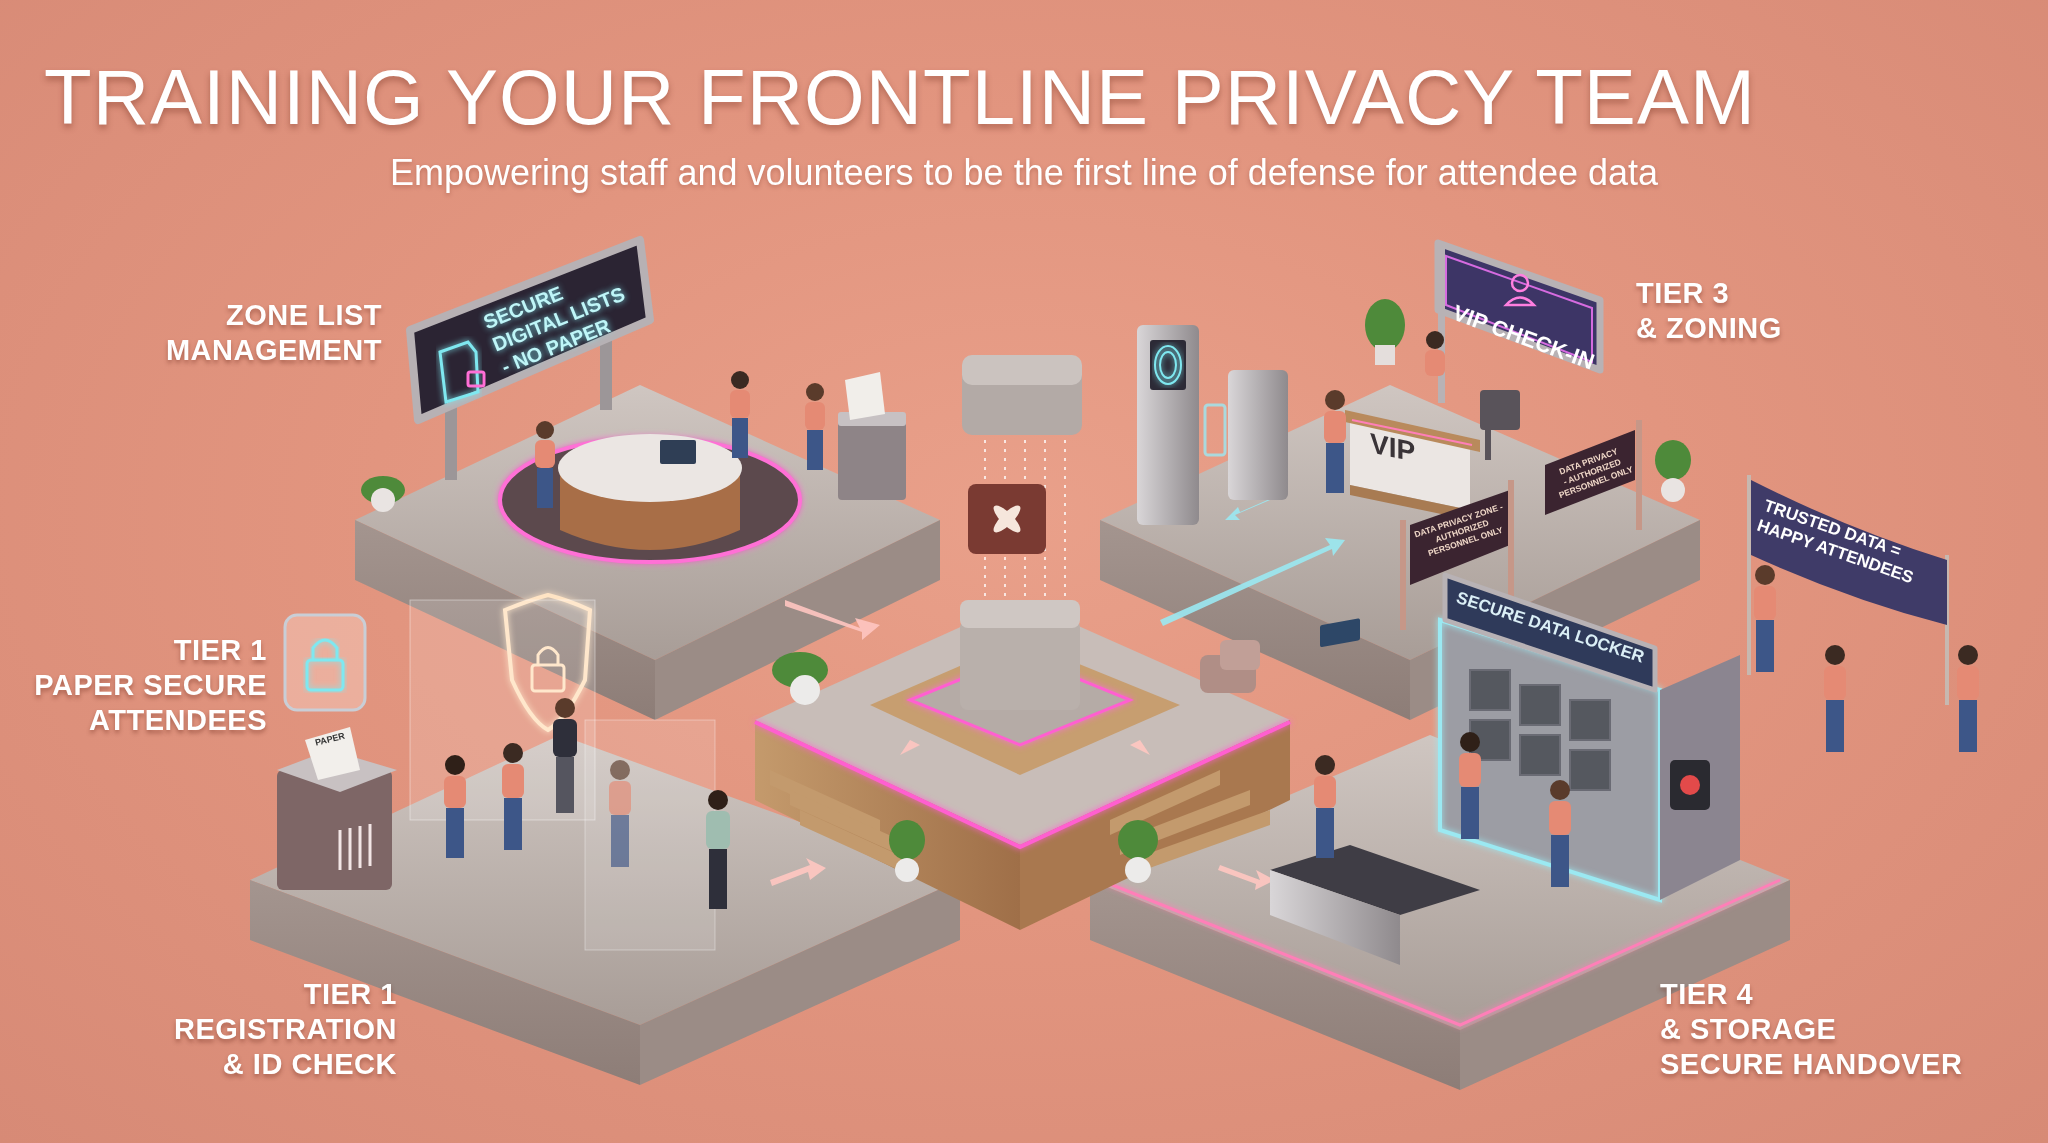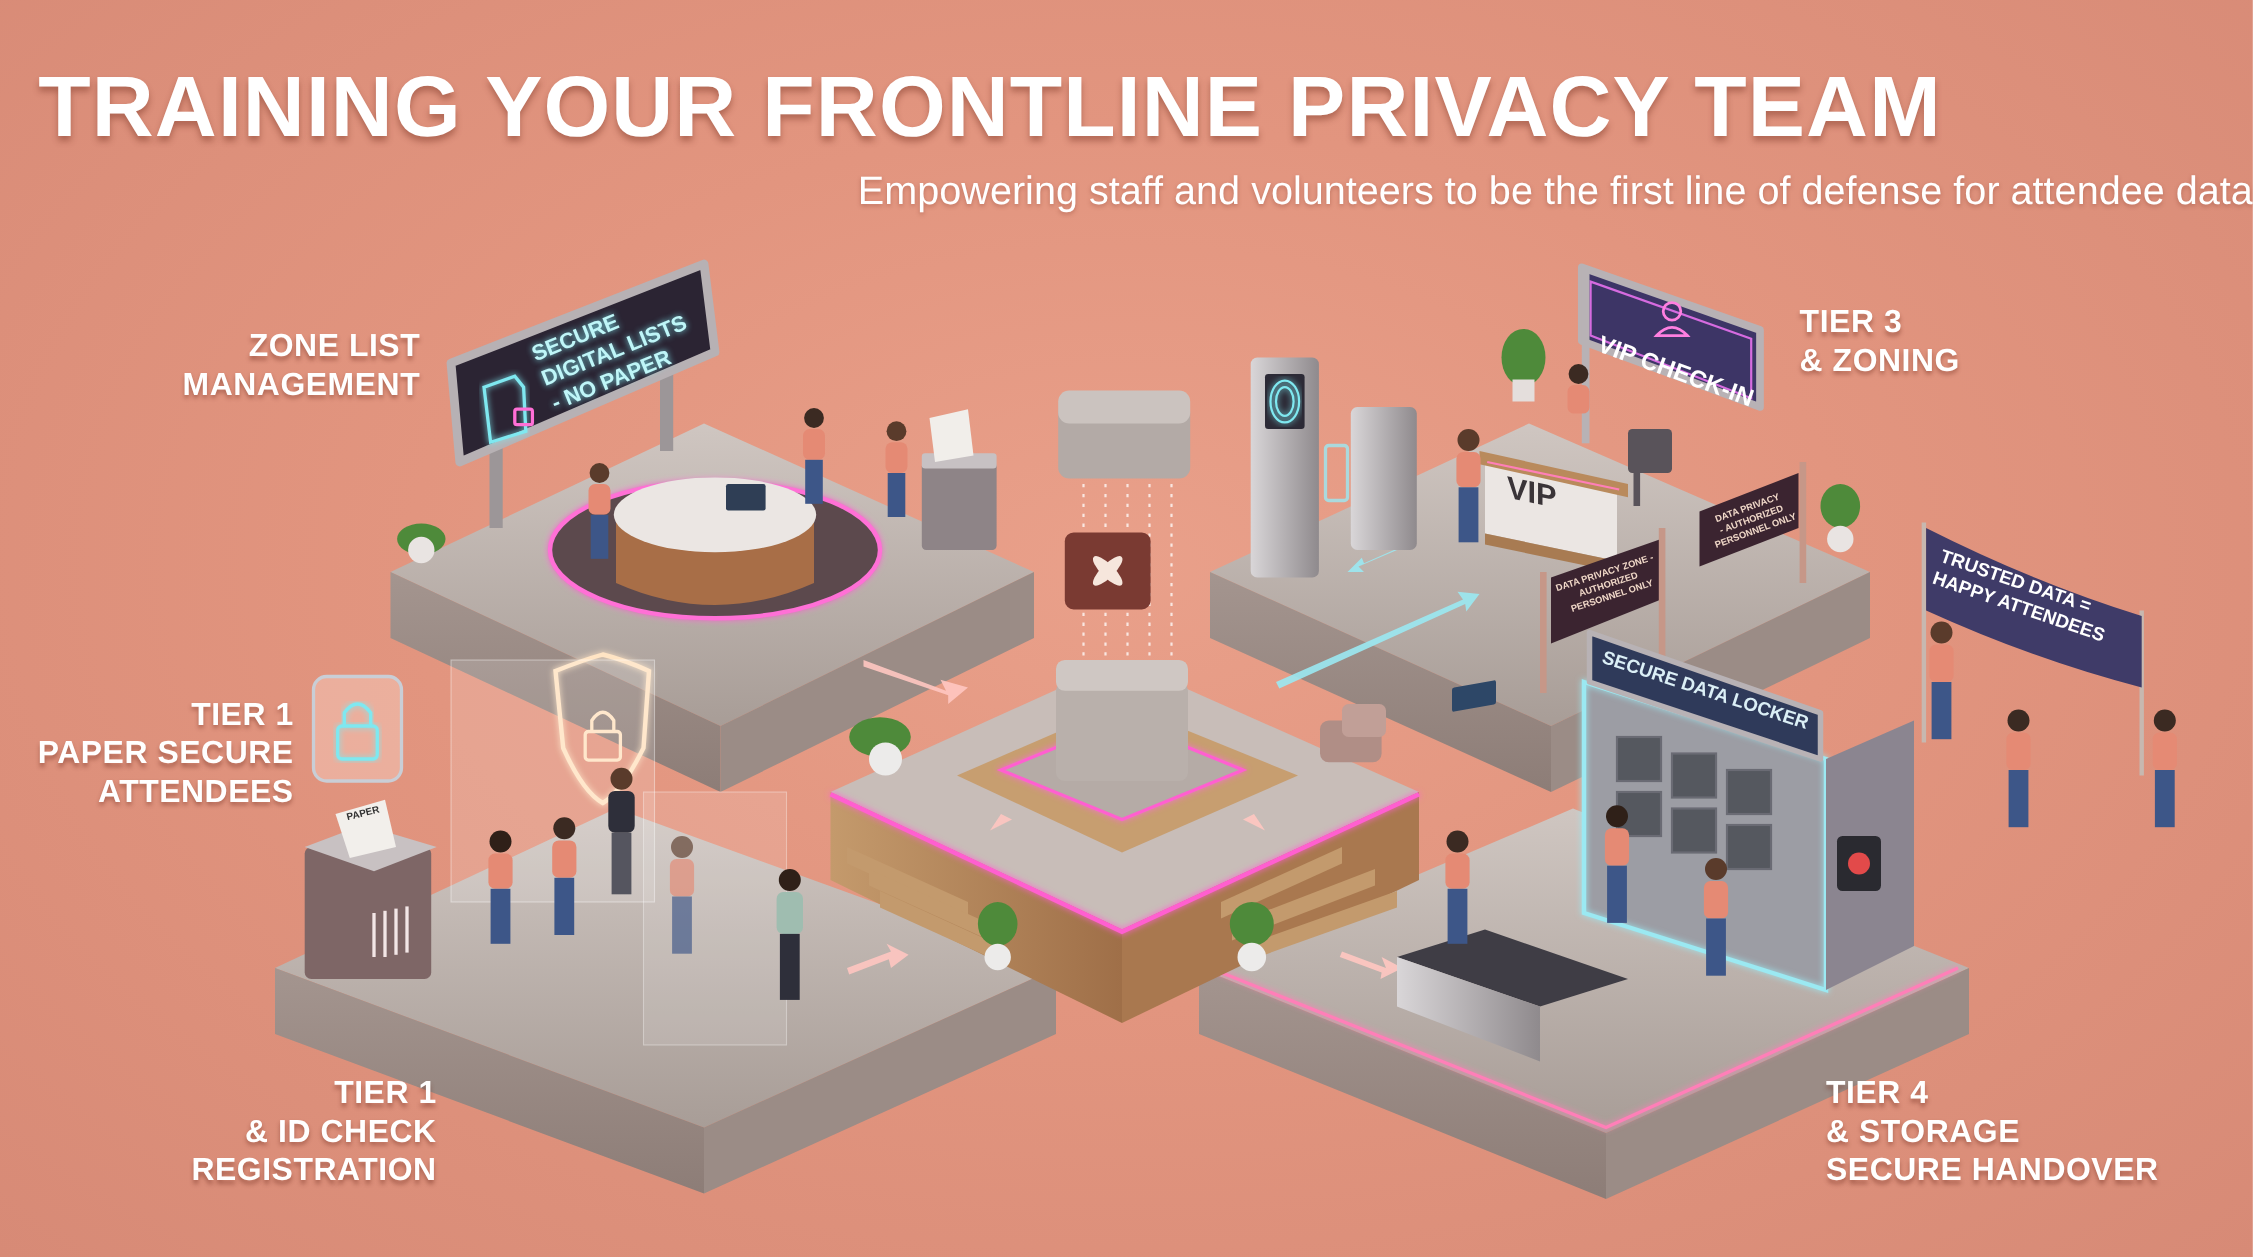--- a/index.html
+++ b/index.html
@@ -1,19 +1,19 @@
 <!DOCTYPE html>
 <html><head>
 <meta charset="utf-8">
 <style>
   *{box-sizing:border-box;margin:0;padding:0}
   html,body{width:2048px;height:1143px;overflow:hidden}
   body{background:radial-gradient(ellipse at 50% 45%,#e9a08a 0%,#e2957f 45%,#d78a76 100%);font-family:"DejaVu Sans",sans-serif;position:relative}
-  .title{position:absolute;left:0;width:1800px;top:52px;text-align:center;color:#fff;font-family:"Liberation Sans",sans-serif;font-weight:700;font-size:78px;letter-spacing:1px;text-shadow:0 4px 6px rgba(120,50,35,.45)}
-  .subtitle{position:absolute;left:0;width:2048px;top:152px;text-align:right;color:#fff;font-family:"Liberation Sans",sans-serif;font-size:36px;text-shadow:0 2px 4px rgba(120,50,35,.35)}
+  .title{position:absolute;left:0;width:1800px;top:52px;text-align:center;color:#fff;font-family:"Liberation Sans",sans-serif;font-weight:400;font-size:78px;letter-spacing:1px;text-shadow:0 4px 6px rgba(120,50,35,.45)}
+  .subtitle{position:absolute;left:0;width:2048px;top:152px;text-align:center;color:#fff;font-family:"Liberation Sans",sans-serif;font-size:36px;text-shadow:0 2px 4px rgba(120,50,35,.35)}
   .tier-label{position:absolute;color:#fff;font-family:"Liberation Sans",sans-serif;font-weight:700;font-size:29px;line-height:35px;text-shadow:0 3px 4px rgba(110,45,30,.45);letter-spacing:.5px}
   .tier-label span{display:block}
   .right{text-align:right}
   svg.scene{position:absolute;left:0;top:0}
   .sign-text{position:absolute;font-family:"Liberation Sans",sans-serif;font-weight:700;white-space:nowrap}
 </style>
 </head>
 <body>
 
 <div class="title">TRAINING YOUR FRONTLINE PRIVACY TEAM</div>
@@ -372,22 +372,22 @@
   <span>ZONE LIST</span>
   <span>MANAGEMENT</span>
 </div>
 <div class="tier-label right" style="left:20px;top:633px;width:247px">
   <span>TIER 1</span>
   <span>PAPER SECURE</span>
   <span>ATTENDEES</span>
 </div>
 <div class="tier-label right" style="left:100px;top:977px;width:297px">
   <span>TIER 1</span>
+  <span>REGISTRATION</span>
   <span>&amp; ID CHECK</span>
-  <span>REGISTRATION</span>
 </div>
 <div class="tier-label" style="left:1636px;top:276px;width:300px">
   <span>TIER 3</span>
   <span>&amp; ZONING</span>
 </div>
 <div class="tier-label" style="left:1660px;top:977px;width:340px">
   <span>TIER 4</span>
   <span>&amp; STORAGE</span>
   <span>SECURE HANDOVER</span>
 </div>

